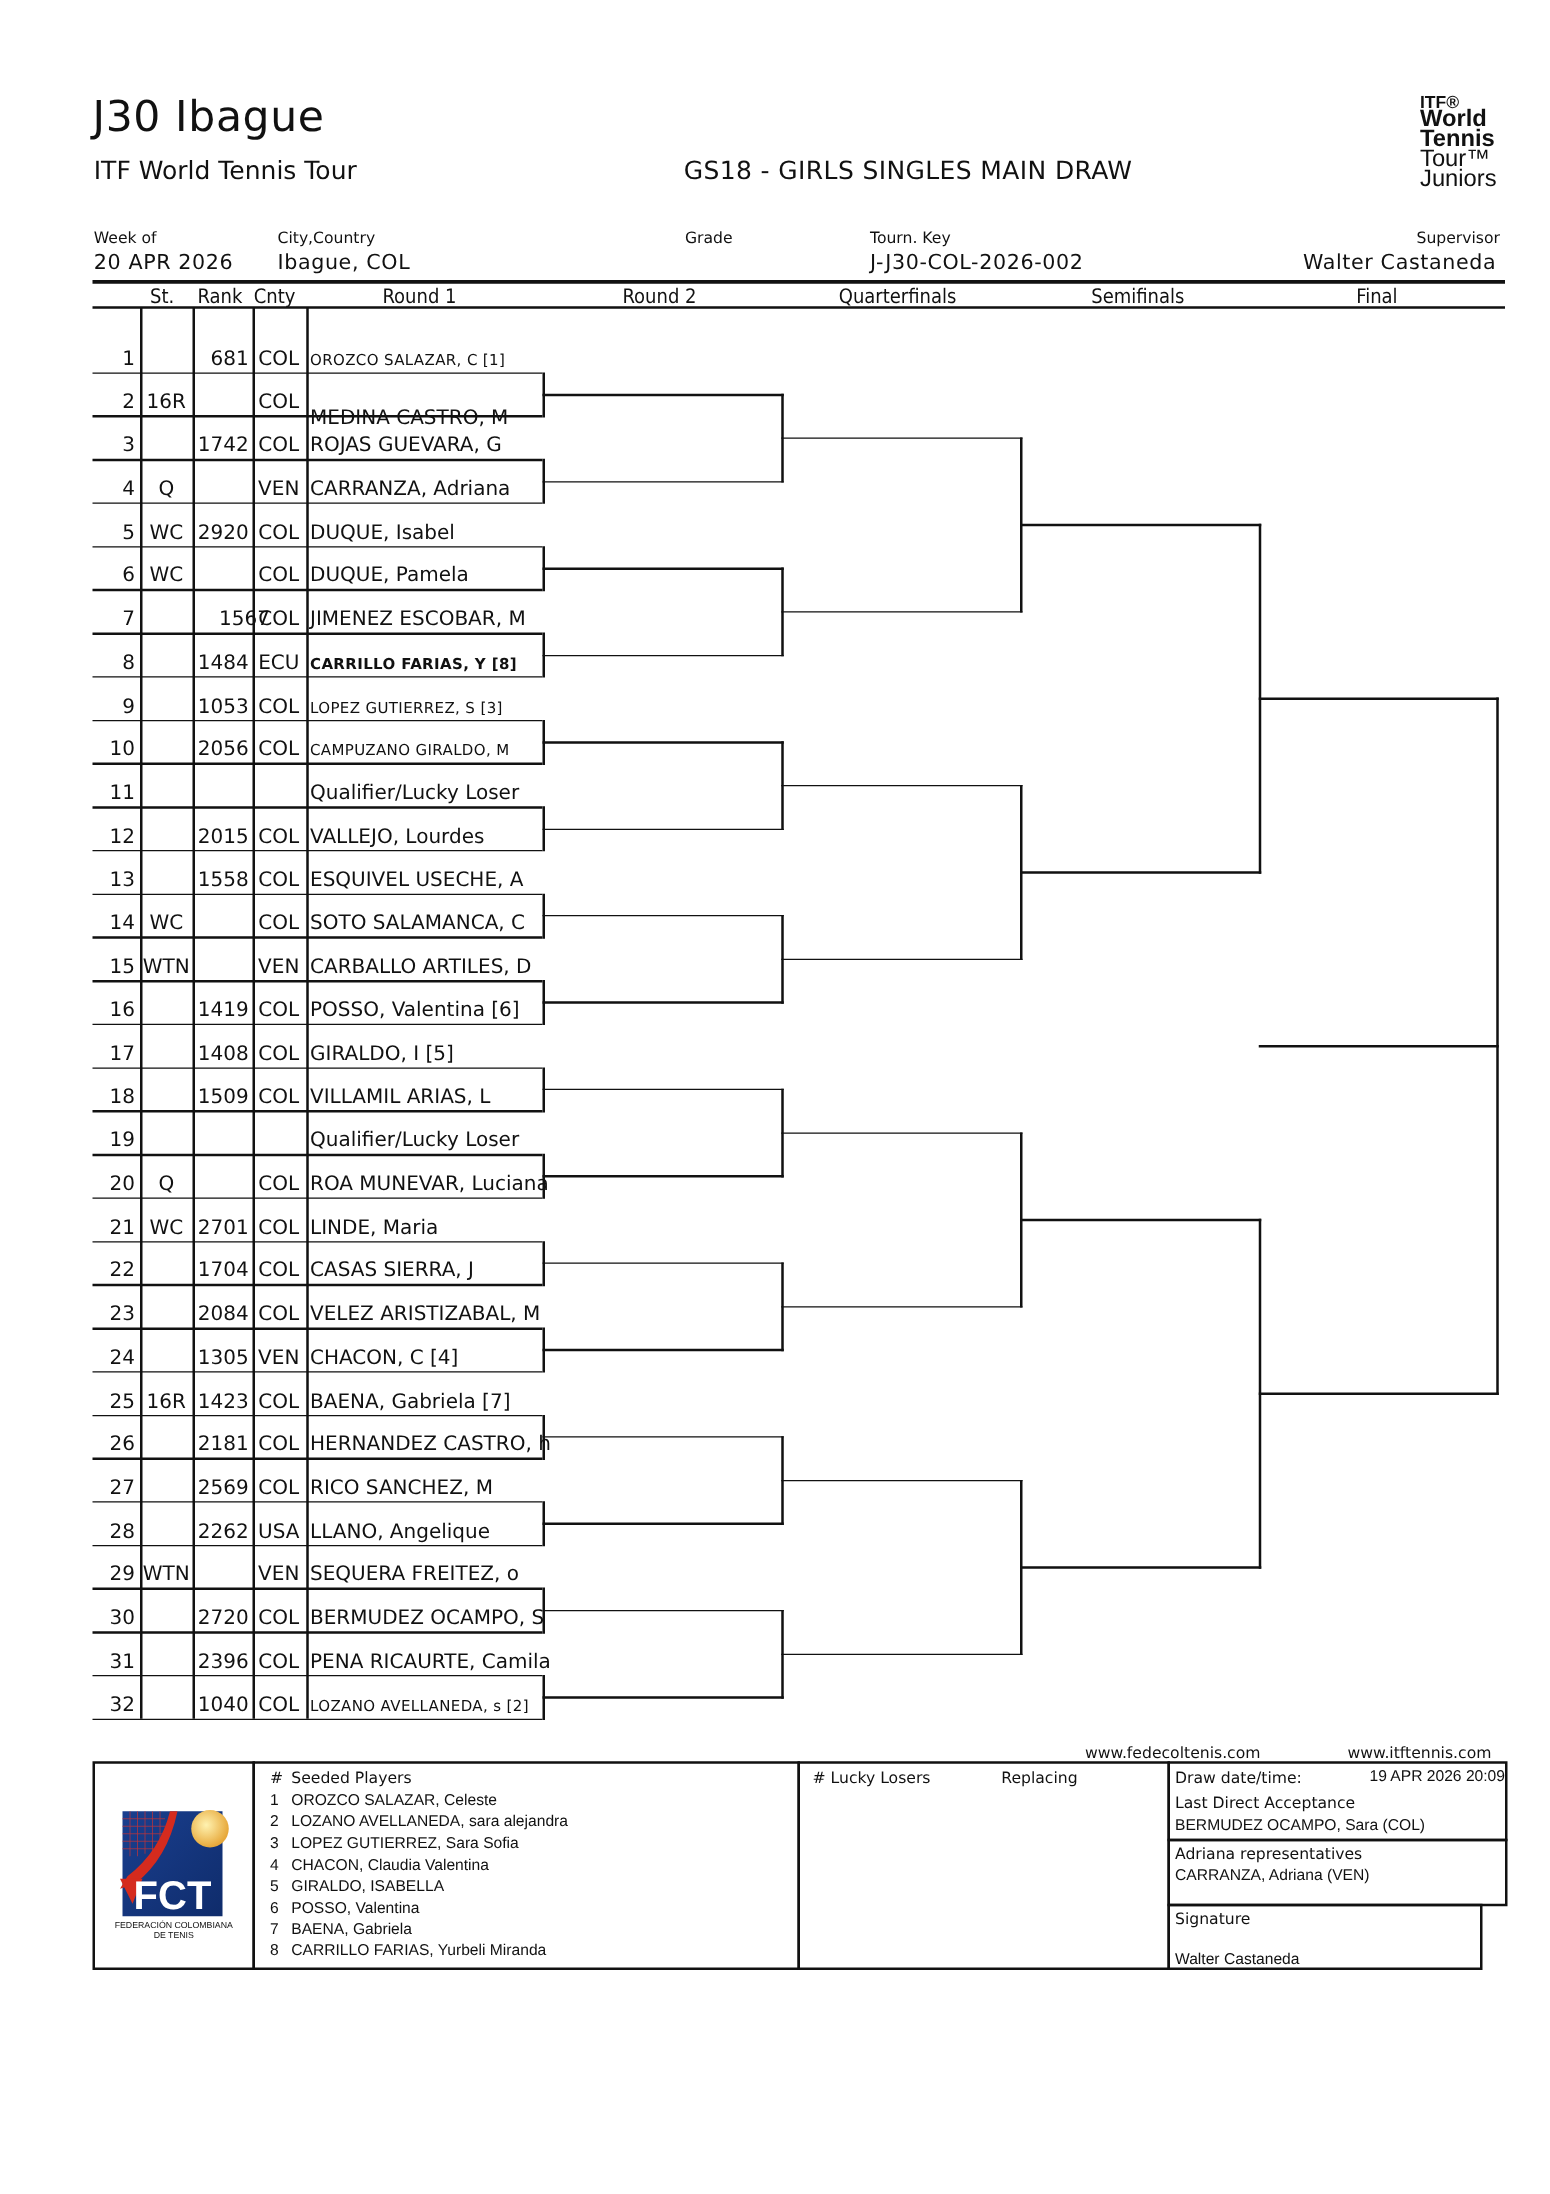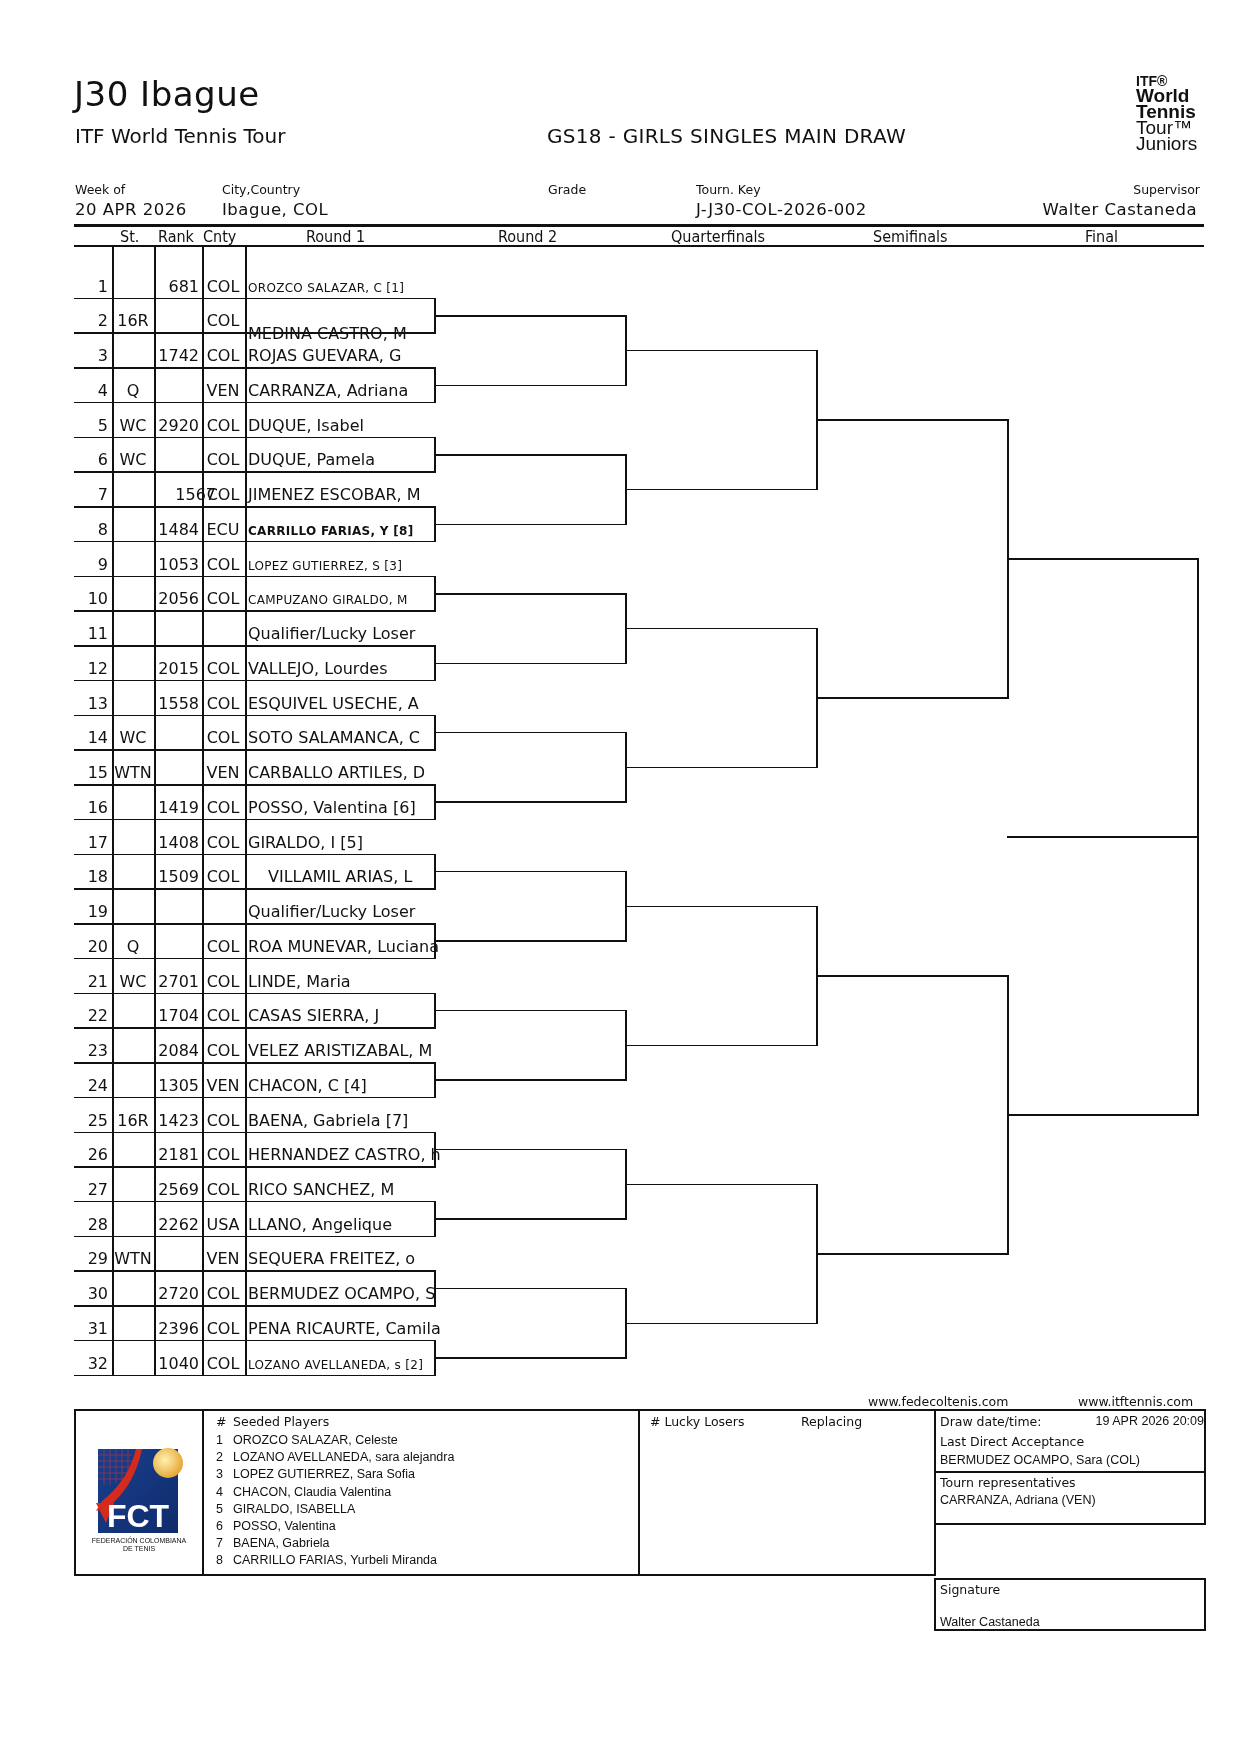--- a/index.html
+++ b/index.html
@@ -205,21 +205,21 @@
       <div class="cell rank" style="top: 832.58px;">1408</div>
       <div class="cell cnty" style="top: 832.58px;">COL</div>
       <div class="cell name" style="top: 832.58px;">GIRALDO, I [5]</div>
     </div>
     <div class="hline" style="left: 74px; top: 888.32px; width: 360px; height: 1.5px;"></div>
     <div>
       <div class="cell num" style="top: 867.32px;">18</div>
       <div class="cell st" style="top: 867.32px;"></div>
       <div class="cell rank" style="top: 867.32px;">1509</div>
       <div class="cell cnty" style="top: 867.32px;">COL</div>
-      <div class="cell name" style="top: 867.32px; padding-left: 20px;">VILLAMIL ARIAS, L</div>
+      <div class="cell name" style="top: 867.32px;">VILLAMIL ARIAS, L</div>
     </div>
     <div class="hline" style="left: 74px; top: 923.06px; width: 360px; height: 1.5px;"></div>
     <div>
       <div class="cell num" style="top: 902.06px;">19</div>
       <div class="cell st" style="top: 902.06px;"></div>
       <div class="cell rank" style="top: 902.06px;"></div>
       <div class="cell cnty" style="top: 902.06px;"></div>
       <div class="cell name" style="top: 902.06px;">Qualifier/Lucky Loser</div>
     </div>
     <div class="hline" style="left: 74px; top: 957.8px; width: 360px; height: 1.5px;"></div>
@@ -462,19 +462,19 @@
   <div class="abs fs" style="left:161px;top:3px;">Replacing</div>
 </div>
 
 <div class="footer-box" style="left:934px;top:1409px;width:272px;height:64px;">
   <div class="abs fs" style="left:4px;top:3px;">Draw date/time:</div>
   <div class="abs fl" style="right:0px;top:3px;">19 APR 2026 20:09</div>
   <div class="abs fs" style="left:4px;top:23px;">Last Direct Acceptance</div>
   <div class="abs fl" style="left:4px;top:42px;">BERMUDEZ OCAMPO, Sara (COL)</div>
 </div>
 <div class="footer-box" style="left:934px;top:1471px;width:272px;height:54px;">
-  <div class="abs fs" style="left:4px;top:2px;">Tourn representatives</div>
+  <div class="abs fs" style="left:4px;top:2px;">Adriana representatives</div>
   <div class="abs fl" style="left:4px;top:20px;">CARRANZA, Adriana (VEN)</div>
 </div>
-<div class="footer-box" style="left:934px;top:1578px;width:272px;height:53px;">
+<div class="footer-box" style="left:934px;top:1523px;width:252px;height:53px;">
   <div class="abs fs" style="left:4px;top:2px;">Signature</div>
   <div class="abs fl" style="left:4px;top:35px;">Walter Castaneda</div>
 </div>
 
 </body></html>

